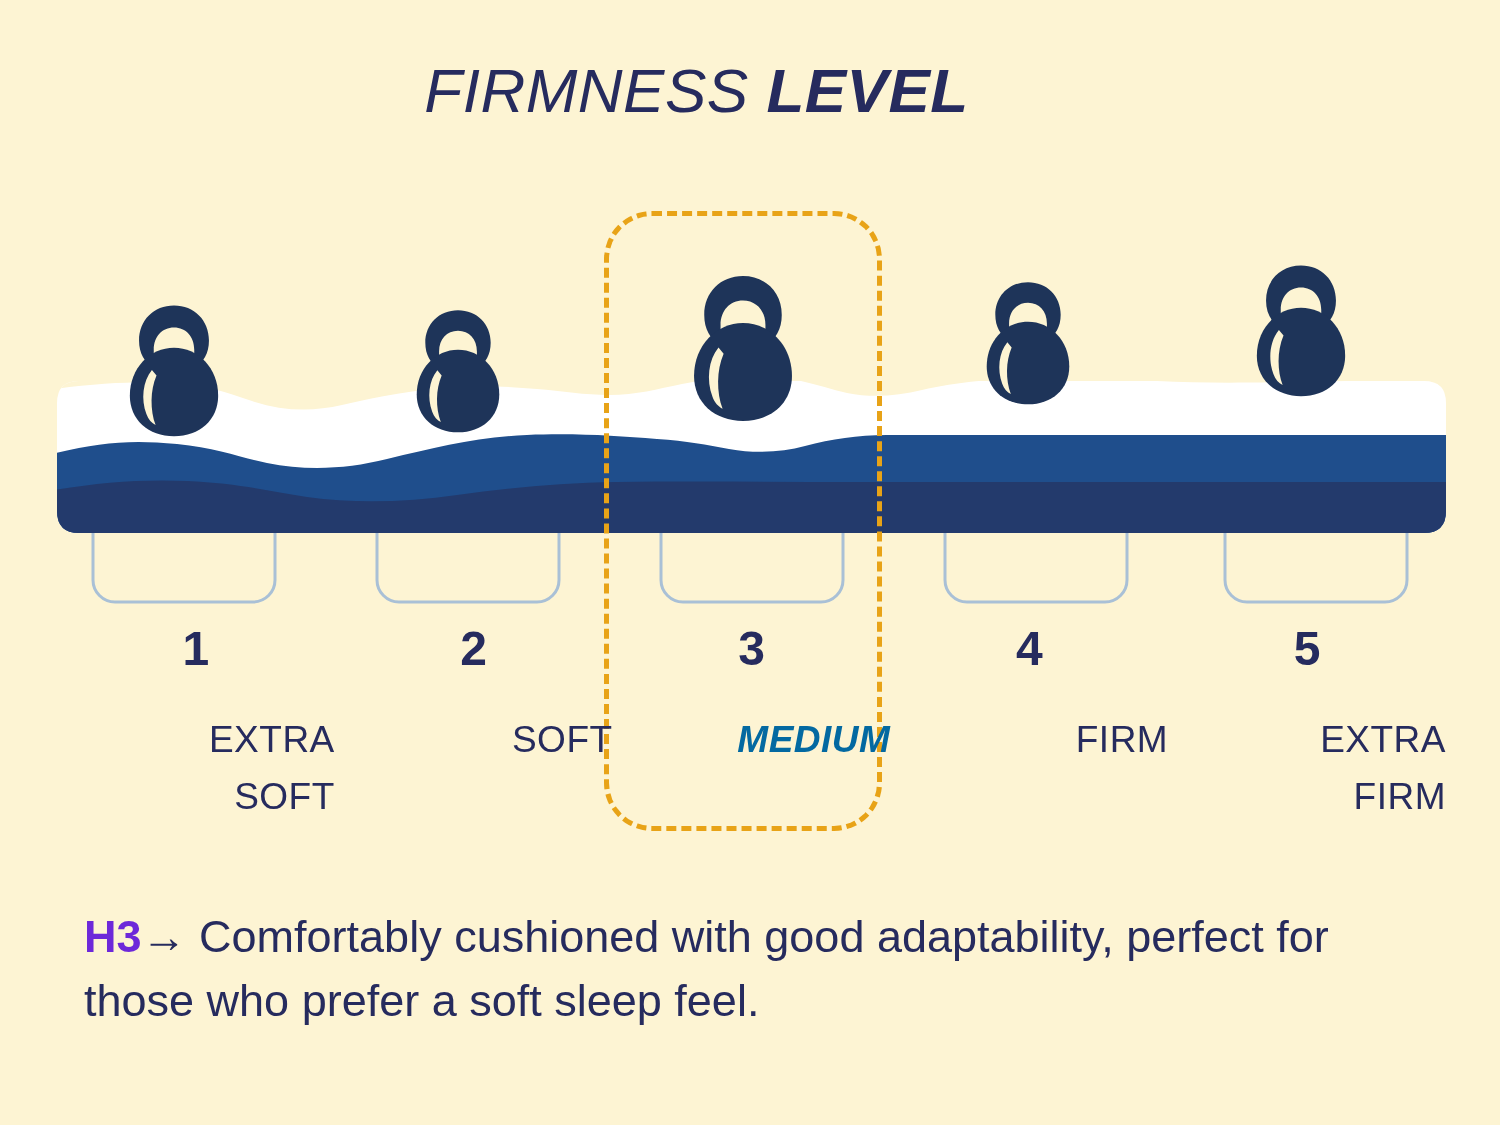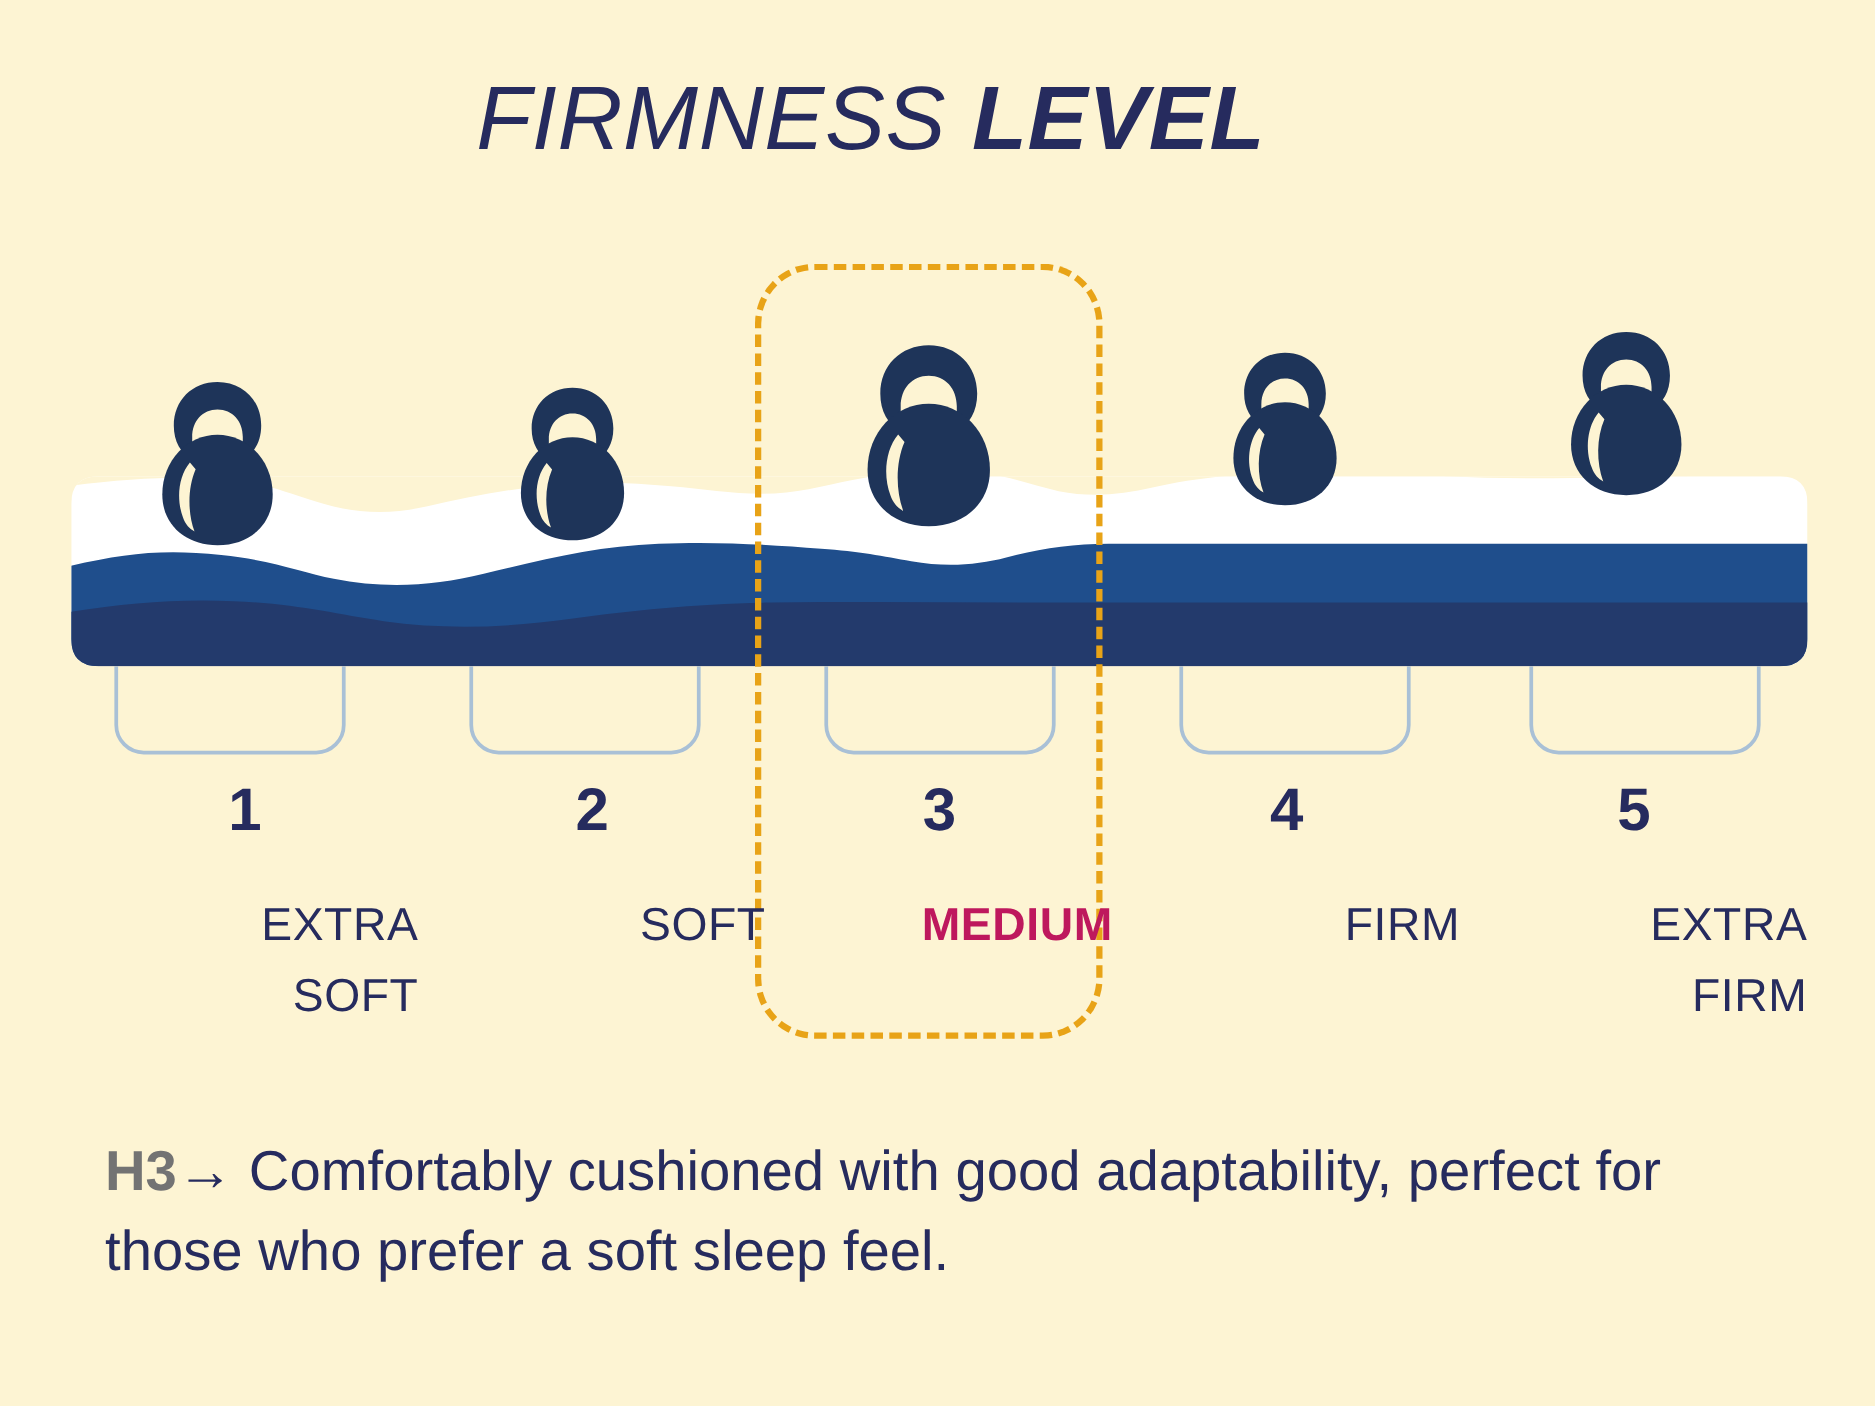--- a/index.html
+++ b/index.html
@@ -19,21 +19,21 @@
     width: 1500px;
     height: 1125px;
   }
 
   
   .title {
     position: absolute;
     left: 0; top: 58px;
     width: 1393px;
     text-align: center;
-    font-size: 72px;
+    font-size: 62px;
     line-height: 1.05;
     letter-spacing: 0.5px;
     color: #262B5E;
     white-space: nowrap;
   }
   .title .t-light {
     font-style: italic;
     font-weight: 400;
   }
   .title .t-bold {
@@ -108,37 +108,38 @@
   }
   .scale-label {
     font-size: 37px;
     font-weight: 400;
     color: #262B5E;
     line-height: 1.55;
     letter-spacing: 0.5px;
     text-align: right;
   }
   .scale-col.is-active .scale-label {
-    color: #be185d;
+    color: #0369a1;
     font-weight: 700;
+    font-style: italic;
   }
 
   
   .footer {
     position: absolute;
     left: 84px;
     top: 905px;
     width: 1340px;
     font-size: 45px;
     line-height: 1.42;
     color: #262B5E;
     font-weight: 400;
   }
   .footer .tag {
-    color: #737373;
+    color: #6d28d9;
     font-weight: 700;
   }
   .footer .arrow {
     color: #262B5E;
     font-weight: 400;
   }
 </style>
 </head>
 <body>
 

